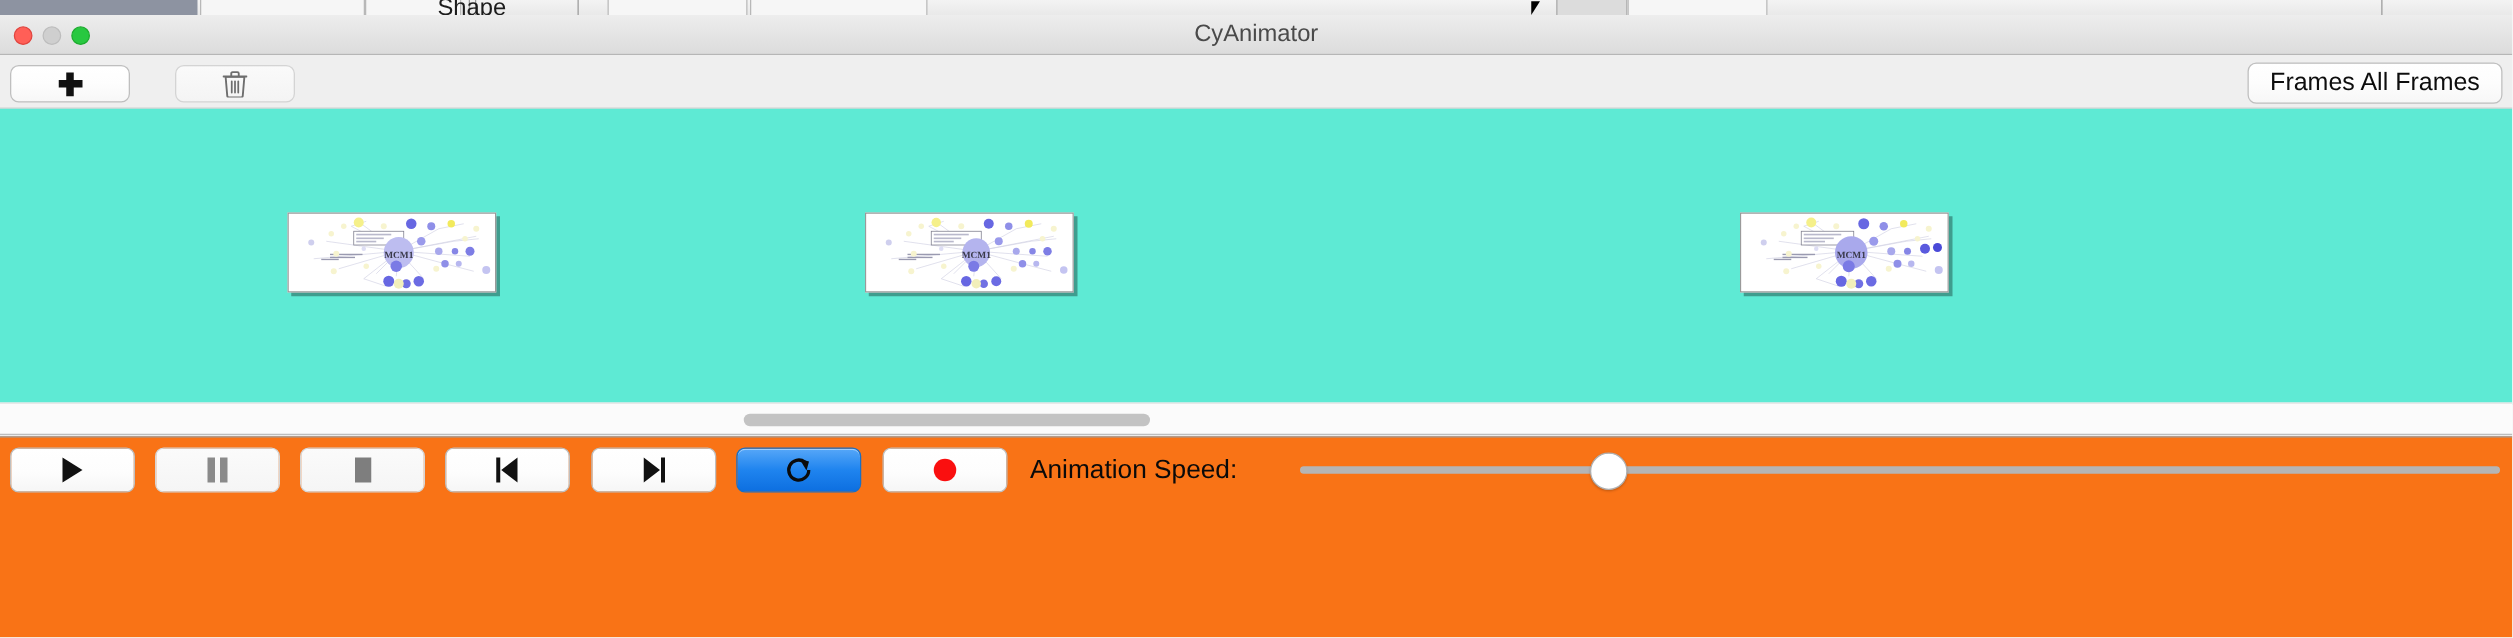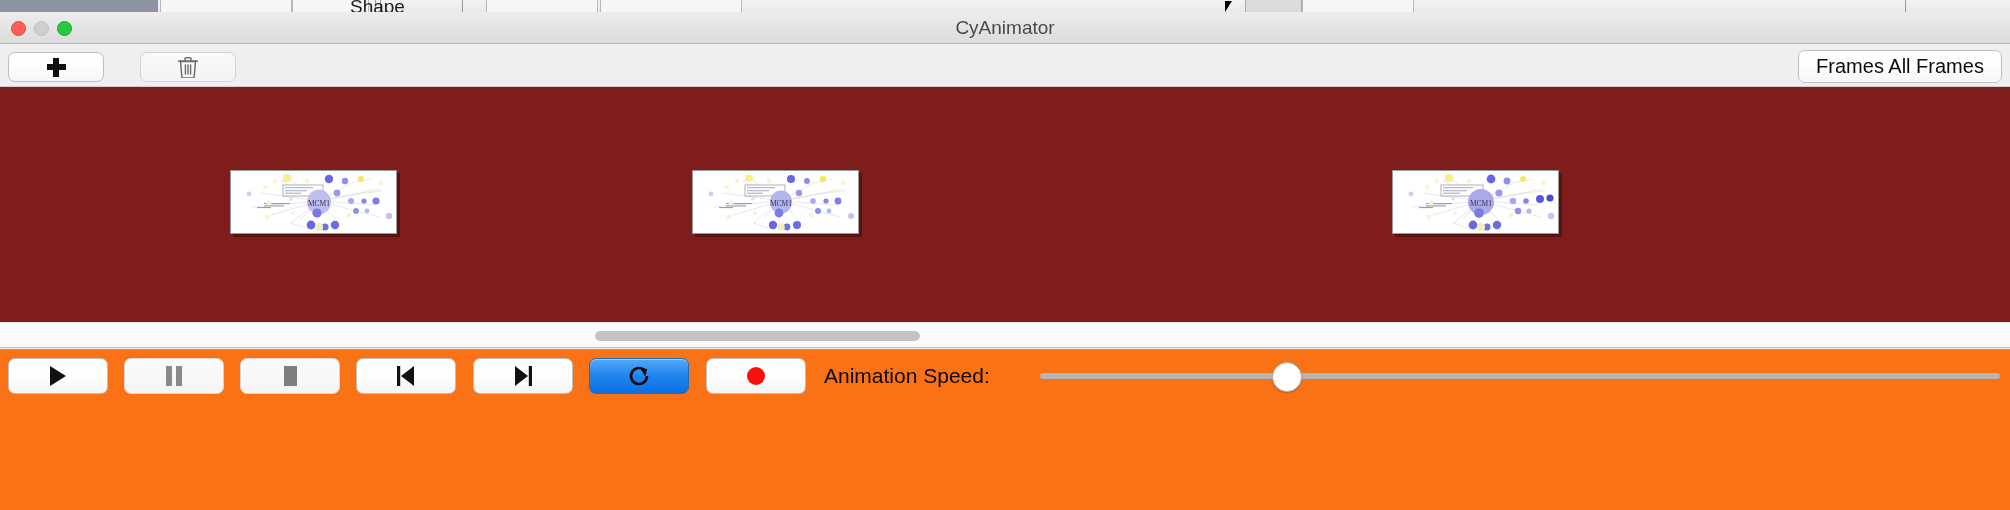--- a/index.html
+++ b/index.html
@@ -151,22 +151,23 @@
     width: 204px; height: 33px;
     font-size: 20px;
     color: #0d0d0d;
   }
 
   
   .timeline {
     position: absolute;
     left: 0; top: 87px;
     width: 2010px; height: 237px;
-    background: #7f1d1d;
+    background: #5eead4;
     overflow: hidden;
+    font-weight: bold;
   }
   .frame {
     position: absolute;
     background: #ffffff;
     border: 1px solid #9a9a9a;
     box-shadow: 3px 3px 0 rgba(0,0,0,0.33);
     overflow: hidden;
   }
   .frame svg { display: block; }
 

